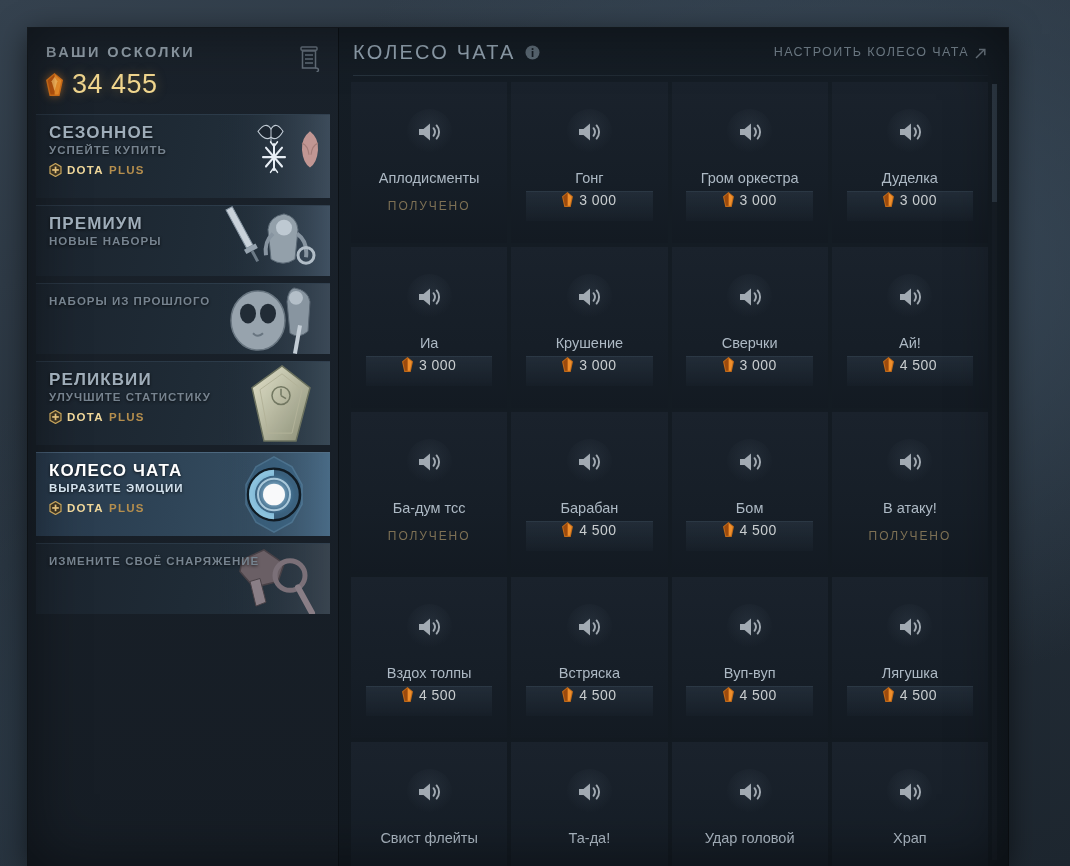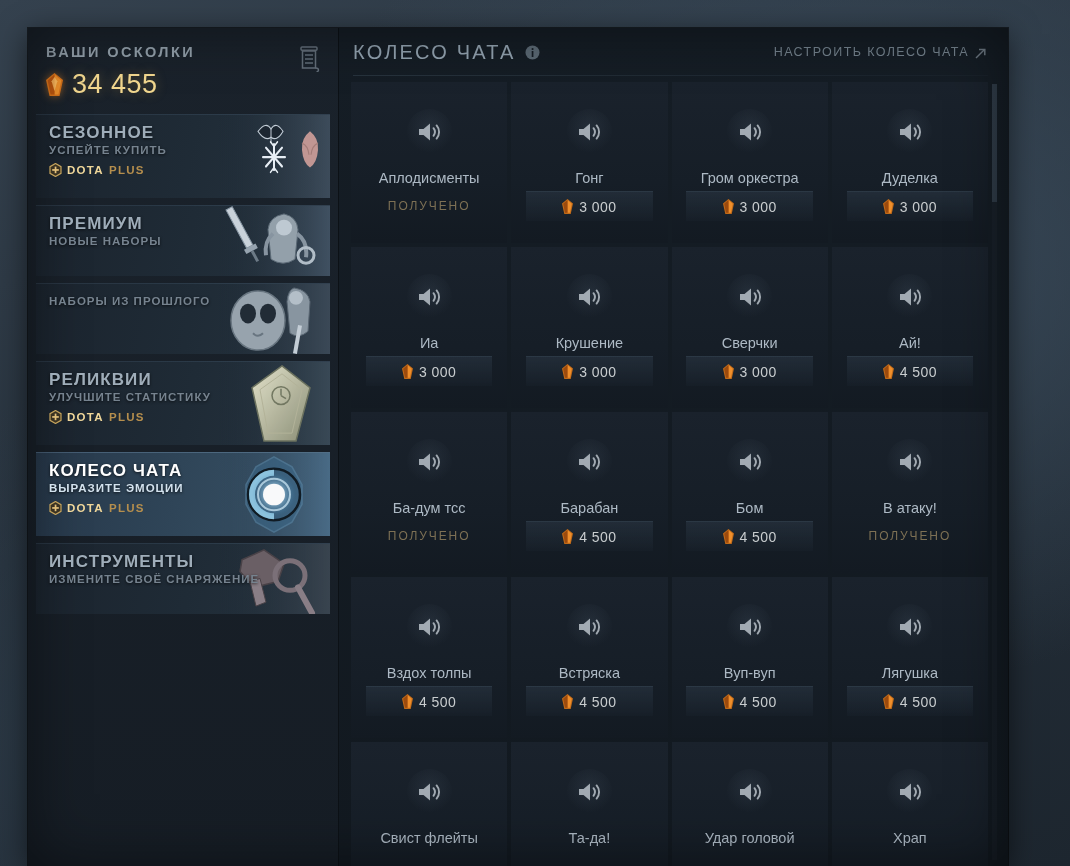--- a/index.html
+++ b/index.html
@@ -232,21 +232,21 @@
     margin-top: auto;
     width: 100%;
     display: flex;
     justify-content: center;
     padding-bottom: 22px;
   }
   .price-btn {
     width: 81%;
     height: 30px;
     display: flex;
-    align-items: center;
+    align-items: flex-start;
     justify-content: center;
     gap: 6px;
     border-top: 1px solid rgba(145,175,200,.17);
     background: linear-gradient(180deg, rgba(62,78,95,.30) 0%, rgba(40,52,66,.12) 100%);
   }
   .price-val {
     color: #c9cdcf;
     font-size: 14px;
     letter-spacing: .4px;
   }
@@ -505,21 +505,20 @@
       <g transform="translate(18,4)">
         <path d="M6 12 l22 -10 l20 14 l-6 18 l-24 6 l-14 -16z" fill="#6d6167" stroke="#4b4348" stroke-width="1.5"></path>
         <path d="M14 34 l10 -3 l6 24 l-10 4z" fill="#8d8189" stroke="#4b4348"></path>
         <circle cx="54" cy="28" r="15" fill="none" stroke="#7e737a" stroke-width="5"></circle>
         <circle cx="54" cy="28" r="8" fill="#2b3views" opacity="0"></circle>
         <path d="M62 40 l14 26" stroke="#8d8189" stroke-width="6" stroke-linecap="round"></path>
       </g>
     </svg>
           </div>
           <div class="cat-text">
-            <div class="cat-title">ИНСТРУМЕНТЫ</div>
             <div class="cat-sub">ИЗМЕНИТЕ СВОЁ СНАРЯЖЕНИЕ</div>
           </div>
         </div>
       </div>
   </div>
 
   <div id="main-panel">
 
     <div id="panel-header">
       <span id="panel-title">КОЛЕСО ЧАТА</span>

